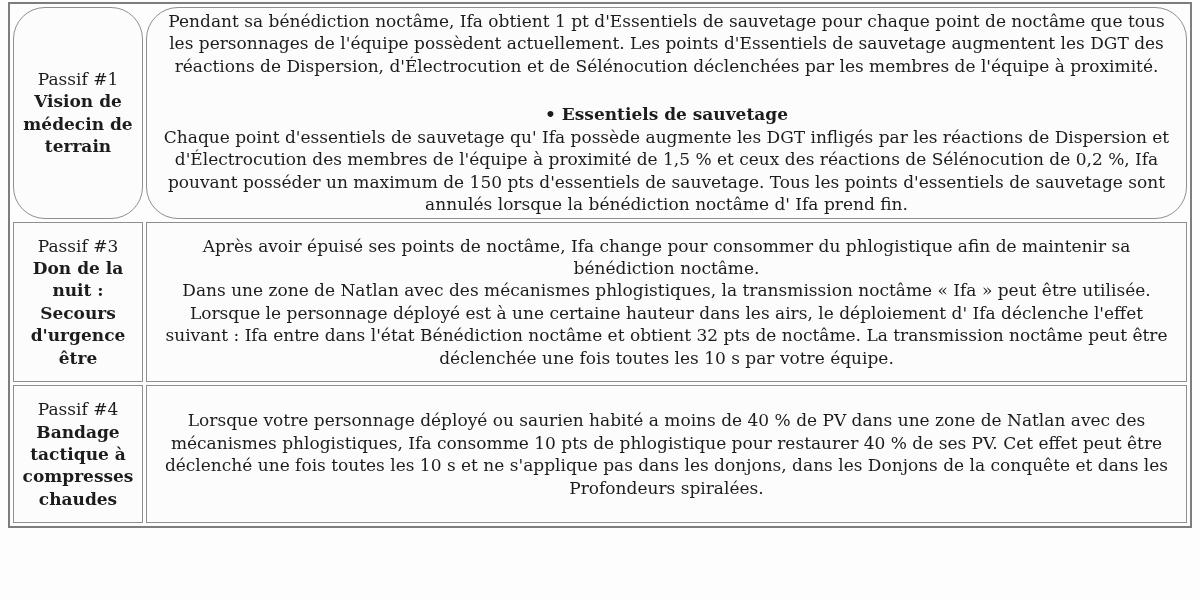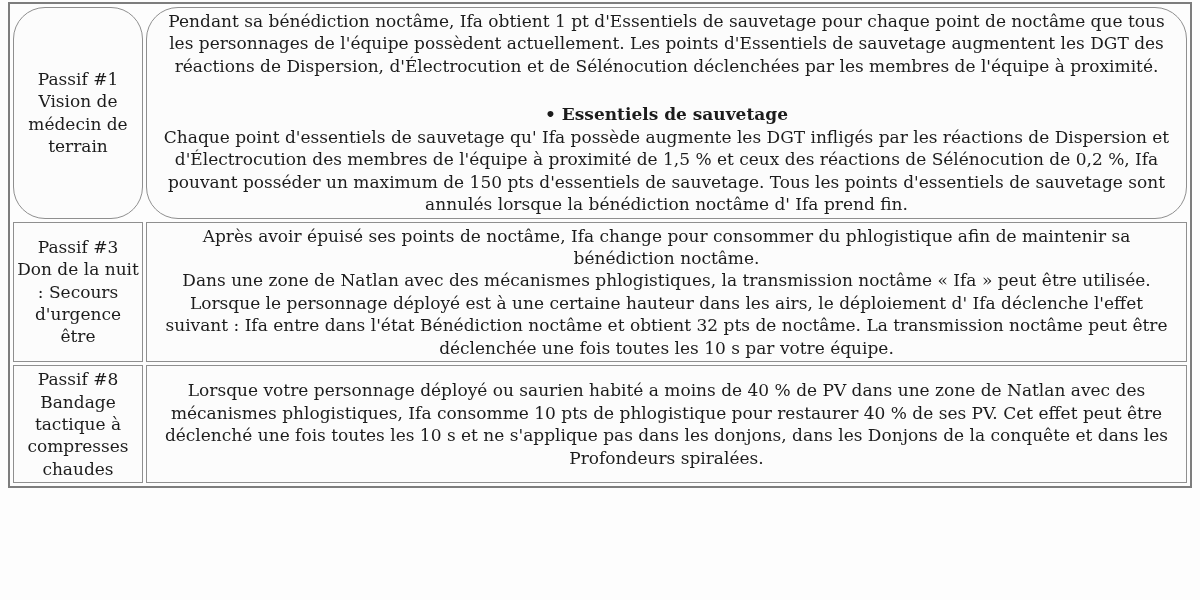--- a/index.html
+++ b/index.html
@@ -31,27 +31,27 @@
     border: 1px solid #8f8f8f;
     background: #fcfcfc;
     vertical-align: middle;
     text-align: center;
     font-size: 17px;
     line-height: 1.32;
     padding: 2px 5px;
   }
   td.label-cell {
     width: 130px;
-    padding: 2px 3px;
+    padding: 12px 3px;
   }
   td.desc-cell {
     padding: 2px 10px;
   }
   .passive-number { font-weight: normal; }
-  .passive-name   { font-weight: normal; }
+  .passive-name   { font-weight: bold; }
   .para { margin: 0; }
   .bullet-heading {
     font-weight: bold;
     margin-top: 26px;
   }
   .h1 { height: 164px; border-radius: 32px; }
   .h2 { height: 68px;  }
   .h3 { height: 140px; }
   .h4 { height: 112px; }
 </style>
@@ -81,21 +81,21 @@
           <div class="passive-number">Passif #3</div>
           <div class="passive-name">Don de la nuit : Secours d'urgence être</div>
         </td>
         <td class="desc-cell h3">
           <div class="para">Après avoir épuisé ses points de noctâme, Ifa change pour consommer du phlogistique afin de maintenir sa bénédiction noctâme.</div>
           <div class="para">Dans une zone de Natlan avec des mécanismes phlogistiques, la transmission noctâme « Ifa » peut être utilisée. Lorsque le personnage déployé est à une certaine hauteur dans les airs, le déploiement d' Ifa déclenche l'effet suivant : Ifa entre dans l'état Bénédiction noctâme et obtient 32 pts de noctâme. La transmission noctâme peut être déclenchée une fois toutes les 10 s par votre équipe.</div>
         </td>
       </tr>
       <tr>
         <td class="label-cell h4">
-          <div class="passive-number">Passif #8</div>
+          <div class="passive-number">Passif #4</div>
           <div class="passive-name">Bandage tactique à compresses chaudes</div>
         </td>
         <td class="desc-cell h4">
           <div class="para">Lorsque votre personnage déployé ou saurien habité a moins de 40 % de PV dans une zone de Natlan avec des mécanismes phlogistiques, Ifa consomme 10 pts de phlogistique pour restaurer 40 % de ses PV. Cet effet peut être déclenché une fois toutes les 10 s et ne s'applique pas dans les donjons, dans les Donjons de la conquête et dans les Profondeurs spiralées.</div>
         </td>
       </tr>
     </tbody>
   </table>
 </div>
 

